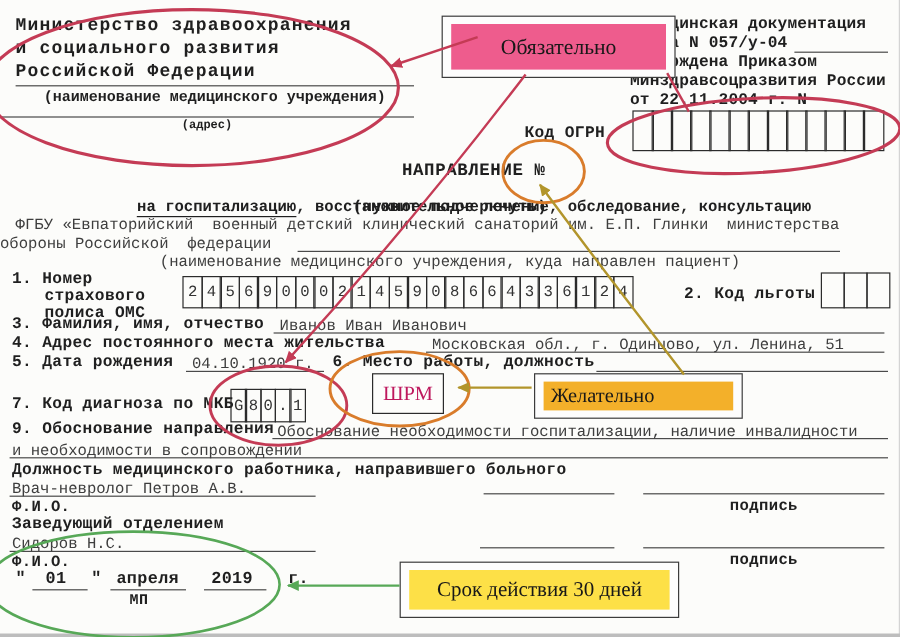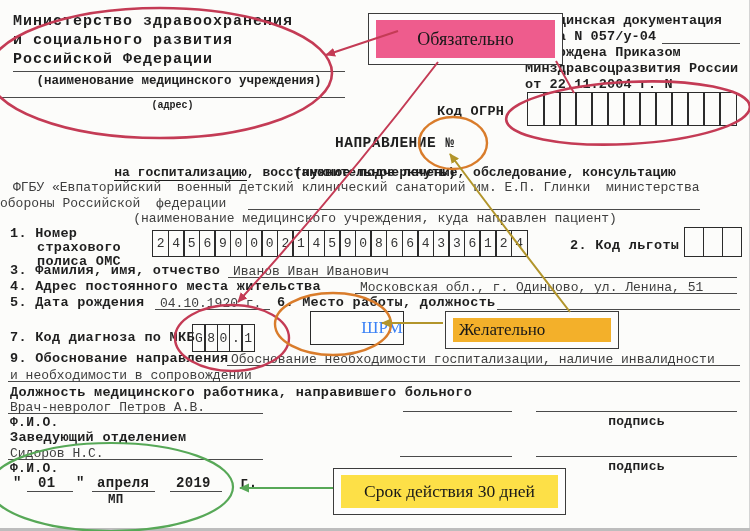--- a/index.html
+++ b/index.html
@@ -18,22 +18,22 @@
   .cells .cell:first-child{margin-left:0;}
   .polis .cell{width:17.1px;height:27px;}
   .ogrn  .cell{width:17.5px;height:34px;}
   .lgota .cell{width:20.3px;height:30px;}
   .mkb   .cell{width:13.8px;height:28px;}
   .annbox{position:absolute;border:1.7px solid #3c3c3c;background:#fdfdfd;}
   .anninner{position:absolute;left:7px;right:7px;top:6px;bottom:6px;
         display:flex;align-items:center;justify-content:center;
         font-family:"Liberation Serif","DejaVu Serif",serif;color:#181818;}
   .shrmbox{position:absolute;border:1.7px solid #2b2b2b;display:flex;align-items:center;
-        justify-content:flex-end;font-family:"Liberation Serif","DejaVu Serif",serif;
-        font-size:17px;color:#3b82f6;background:#fdfdfb;padding-left:34px;}
+        justify-content:center;font-family:"Liberation Serif","DejaVu Serif",serif;
+        font-size:17px;color:#be185d;background:#fdfdfb;}
   svg.overlay{position:absolute;left:0;top:0;pointer-events:none;}
 </style>
 </head>
 <body>
 
 <div class="page">
 
   <div class="t b" style="left:13px;top:14px;font-size:15px;letter-spacing:1px;">Министерство здравоохранения</div>
   <div class="t b" style="left:13px;top:33px;font-size:15px;letter-spacing:1px;">и социального развития</div>
   <div class="t b" style="left:13px;top:52px;font-size:15px;letter-spacing:1px;">Российской Федерации</div>

